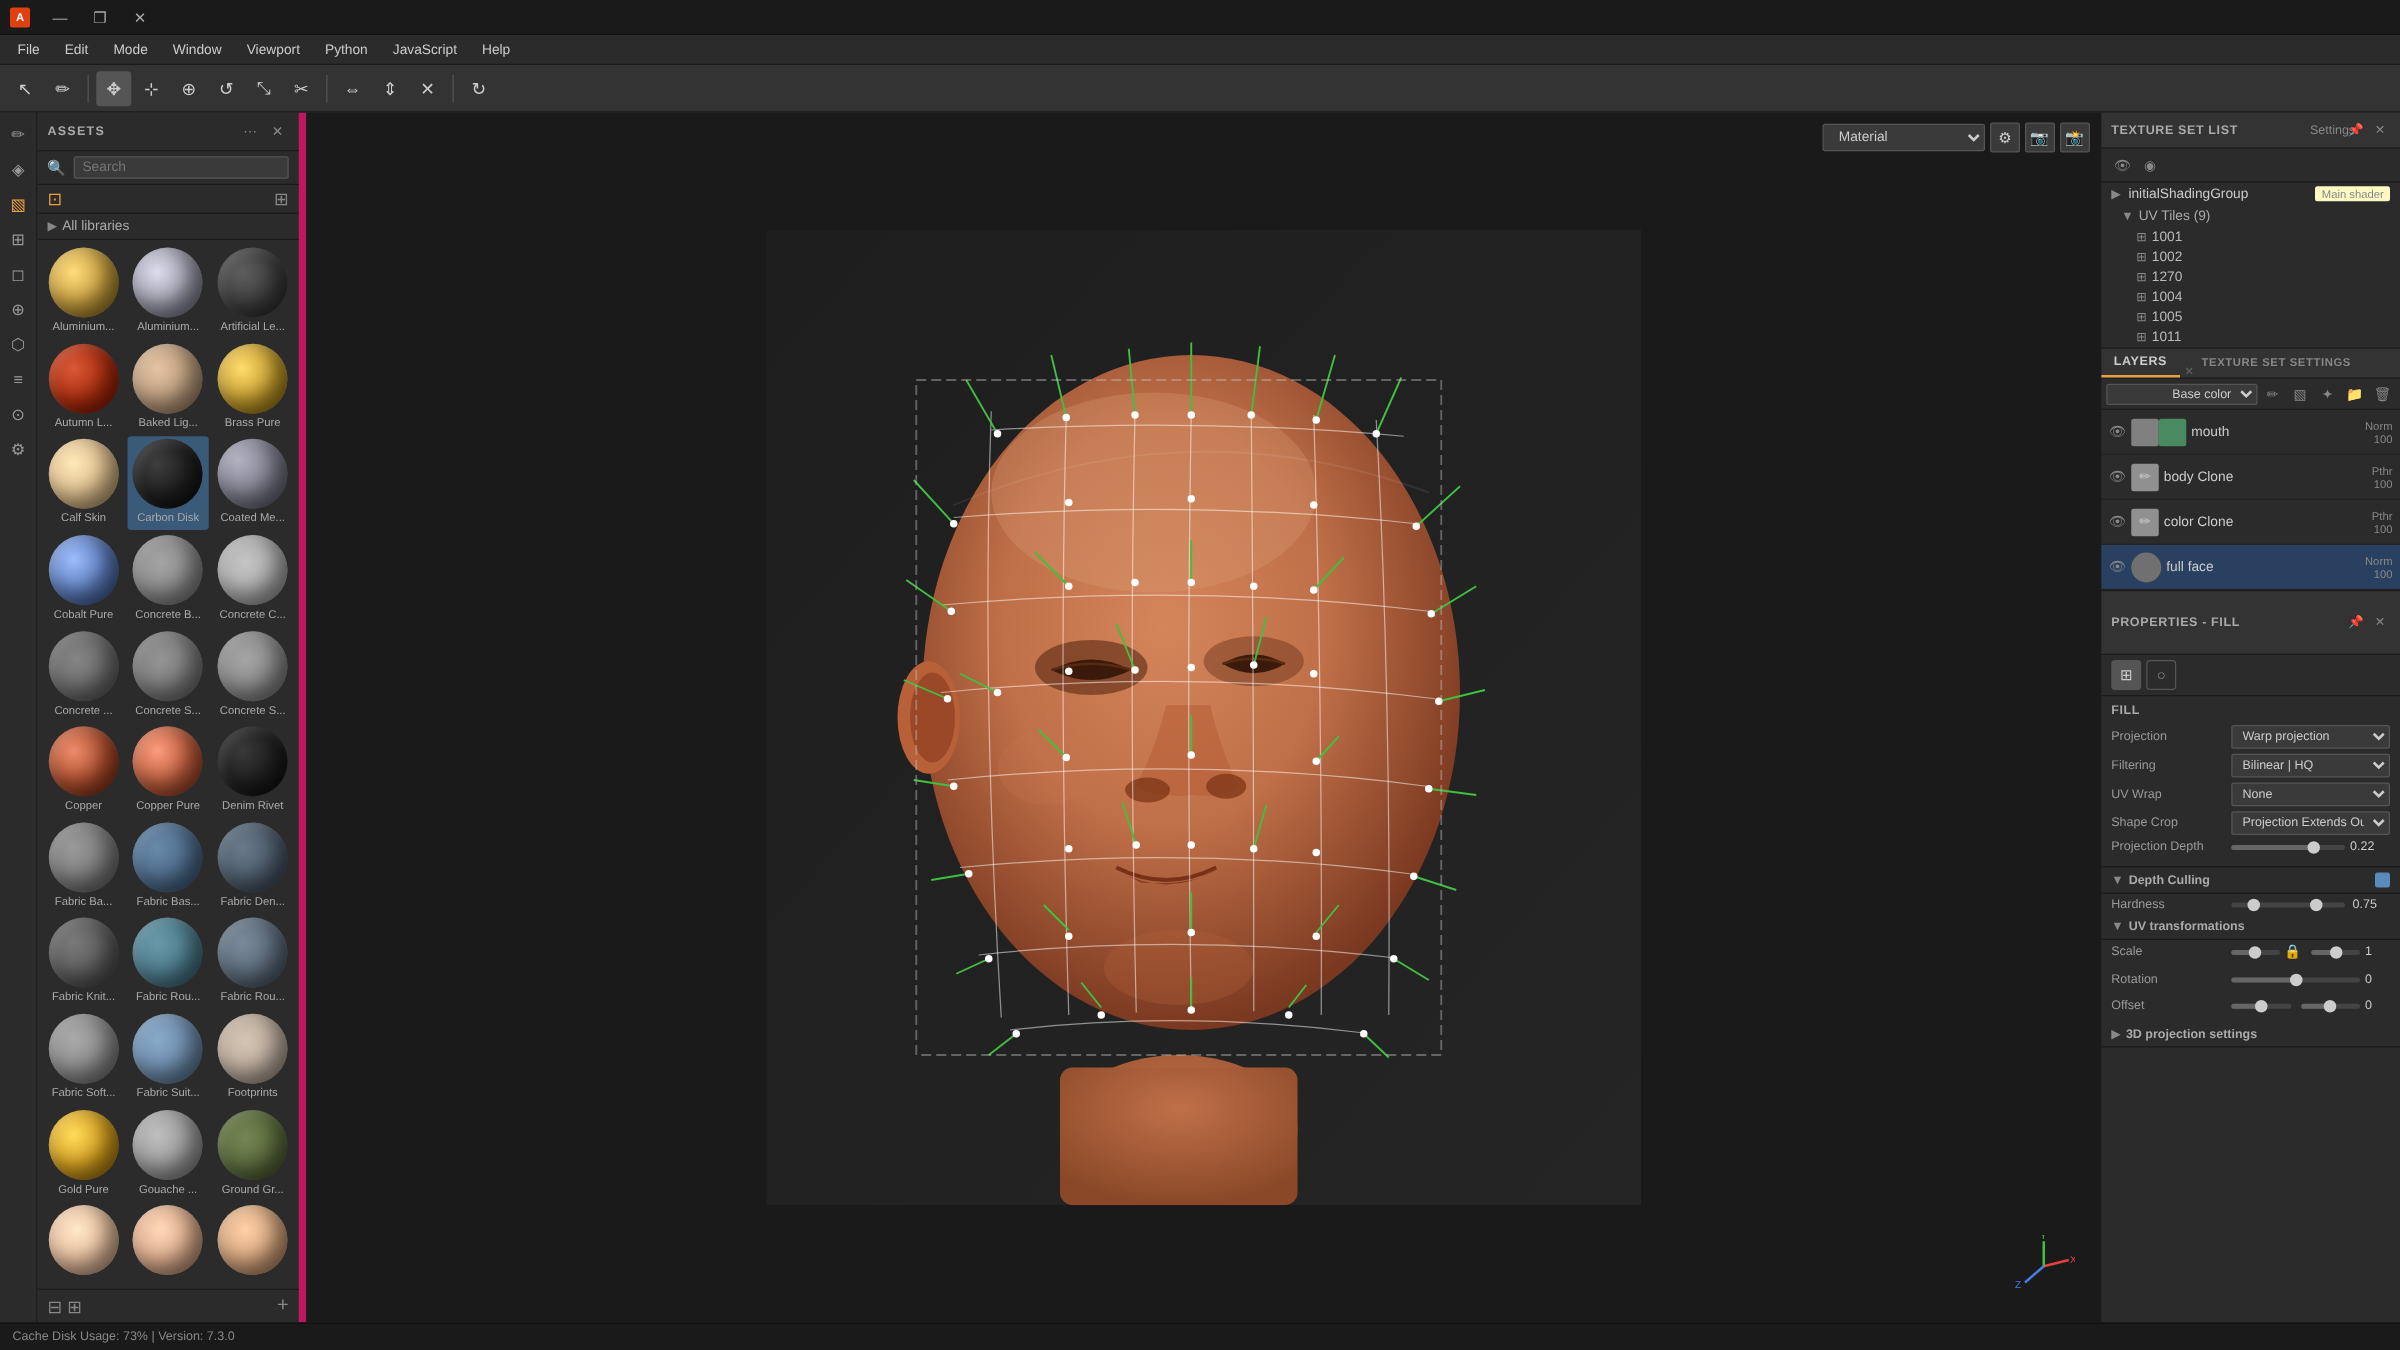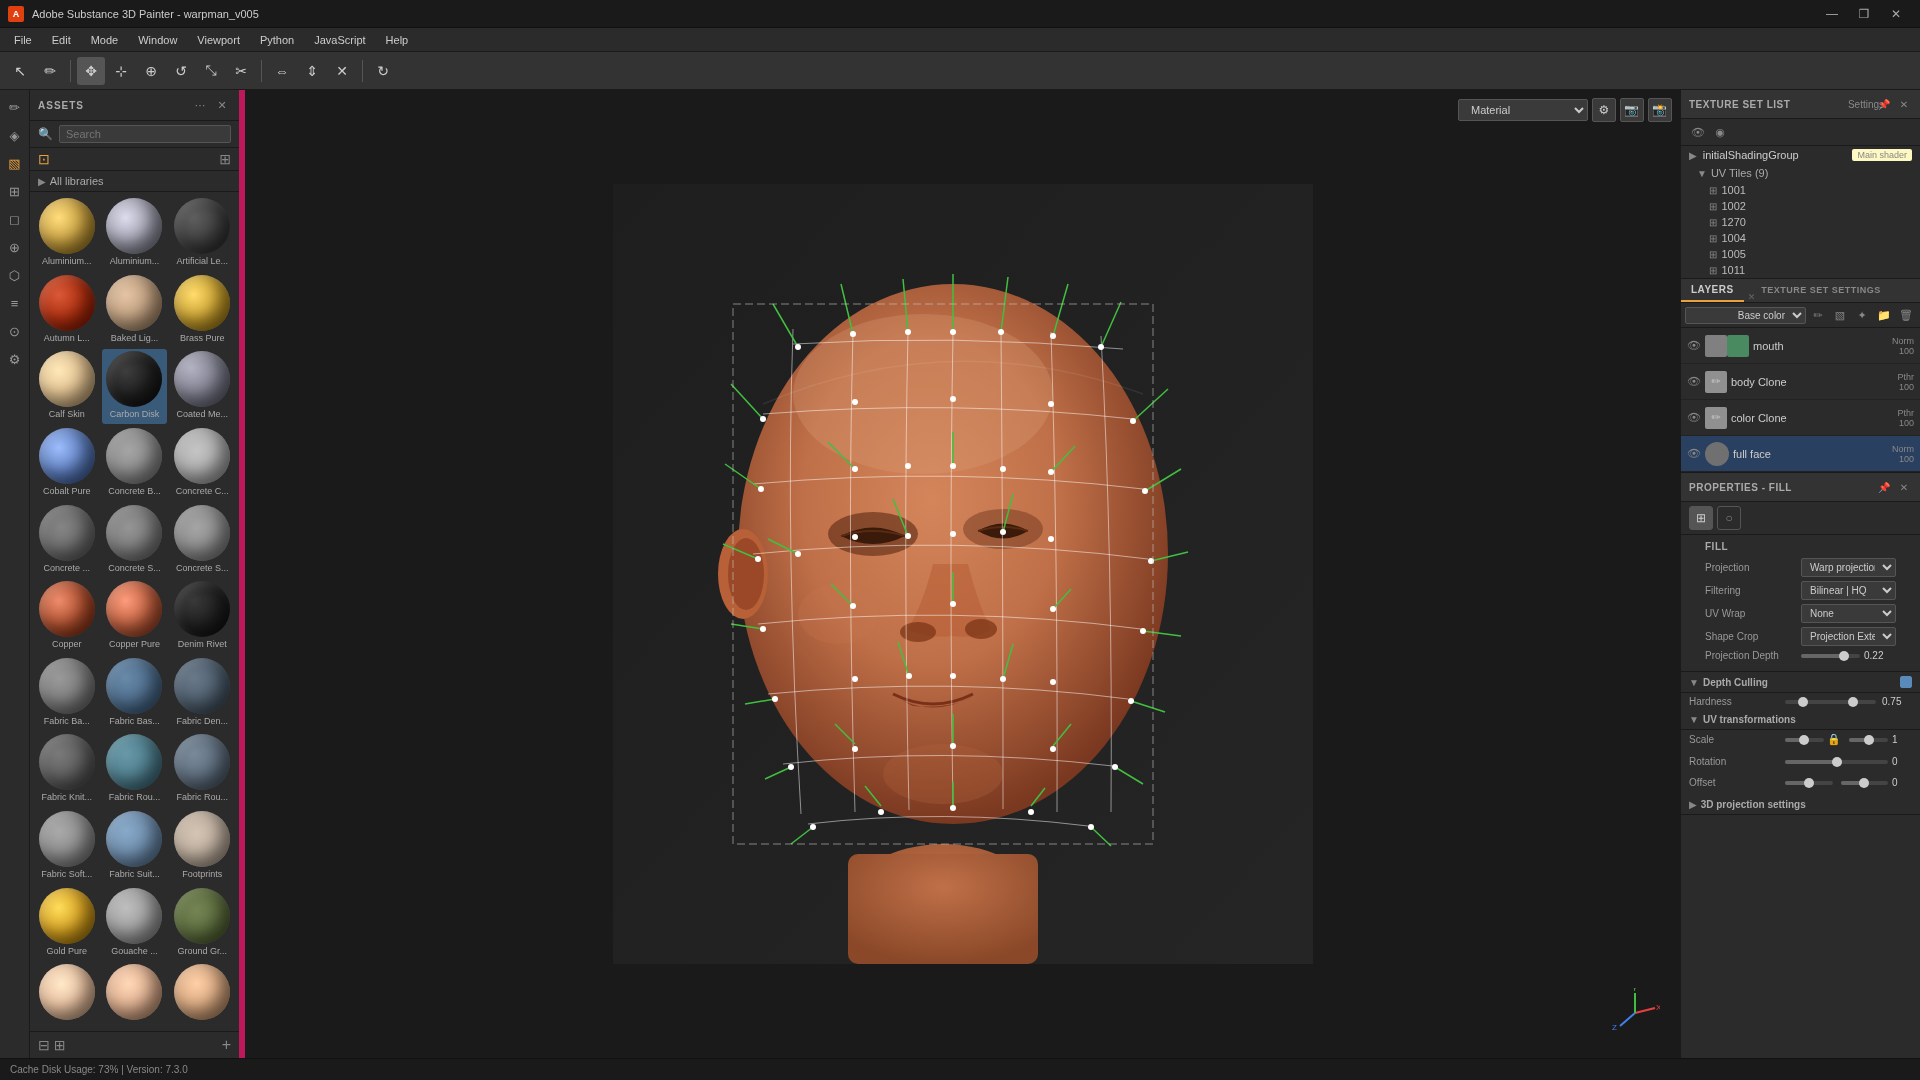--- a/index.html
+++ b/index.html
@@ -565,32 +565,32 @@
     }
 
     
     #properties-panel {
       flex-shrink: 0;
     }
     .properties-header {
       display: flex;
       align-items: center;
       justify-content: space-between;
-      padding: 6px 8px;
+      padding: 17px 8px;
       background: #333;
       border-bottom: 1px solid #1a1a1a;
     }
     .properties-title {
       font-size: 10px;
       font-weight: bold;
       color: #aaa;
       letter-spacing: 0.5px;
     }
     .prop-section {
-      padding: 6px 24px;
+      padding: 6px 8px;
       border-bottom: 1px solid #1a1a1a;
     }
     .prop-section-title {
       font-size: 10px;
       font-weight: bold;
       color: #aaa;
       margin-bottom: 6px;
       letter-spacing: 0.5px;
     }
     .prop-row {
@@ -737,21 +737,20 @@
       left: 75%;
       transform: translateX(-50%);
       cursor: pointer;
     }
   </style>
 </head>
 <body>
 
 <div id="title-bar">
   <div class="title-icon">A</div>
-  <span class="title-text">Adobe Substance 3D Painter - warpman_v005</span>
   <div class="window-controls">
     <div class="win-btn">—</div>
     <div class="win-btn">❐</div>
     <div class="win-btn close">✕</div>
   </div>
 </div>
 
 <div id="menu-bar">
   <div class="menu-item">File</div>
   <div class="menu-item">Edit</div>

